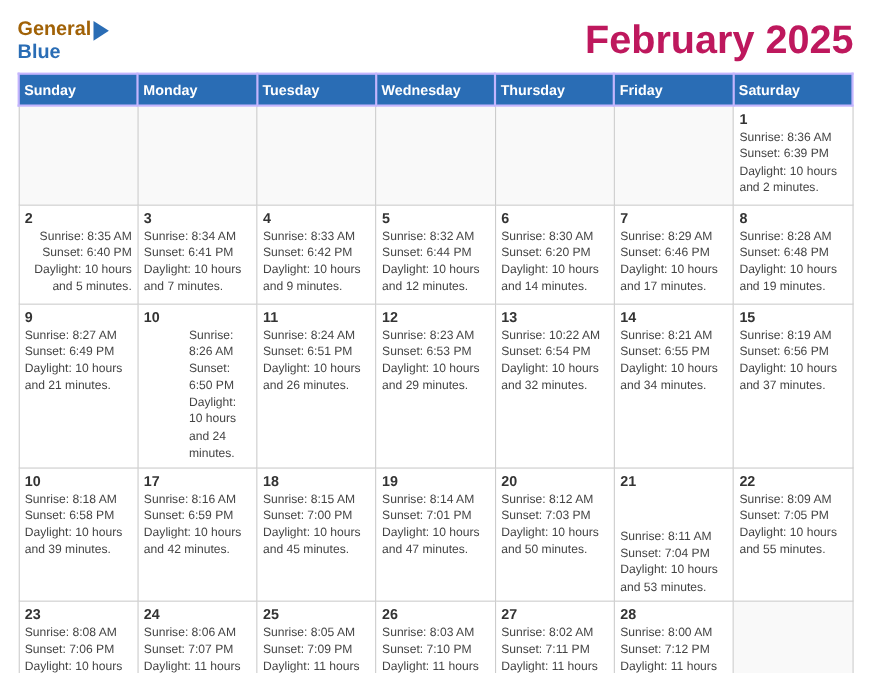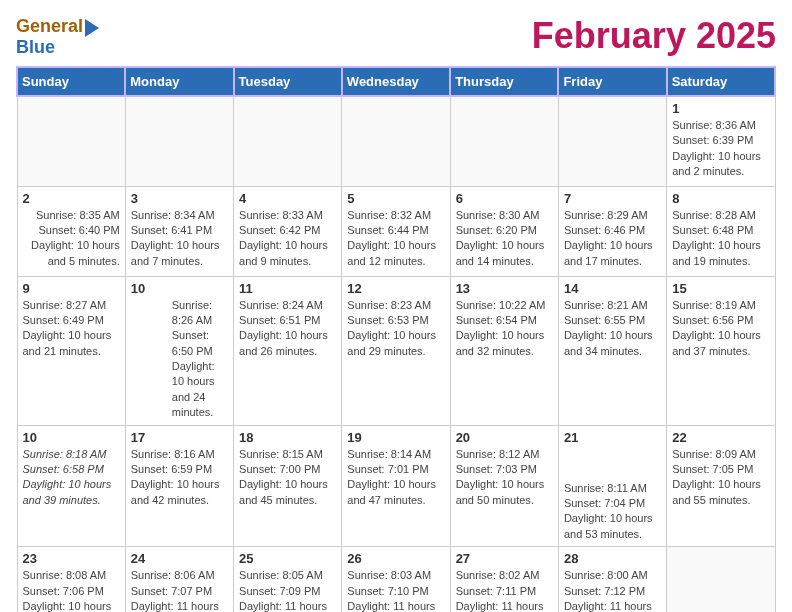--- a/index.html
+++ b/index.html
@@ -215,21 +215,21 @@
           <span class="day-number">15</span>
           <div class="day-info" style="white-space: pre-line;">Sunrise: 8:19 AM
 Sunset: 6:56 PM
 Daylight: 10 hours
 and 37 minutes.</div>
         </td>
       </tr>
       <tr>
         <td>
           <span class="day-number">10</span>
-          <div class="day-info" style="white-space: pre-line; font-style: italic;">Sunrise: 8:18 AM
+          <div class="day-info" style="white-space: pre-line;">Sunrise: 8:18 AM
 Sunset: 6:58 PM
 Daylight: 10 hours
 and 39 minutes.</div>
         </td>
         <td>
           <span class="day-number">17</span>
           <div class="day-info" style="white-space: pre-line;">Sunrise: 8:16 AM
 Sunset: 6:59 PM
 Daylight: 10 hours
 and 42 minutes.</div>

